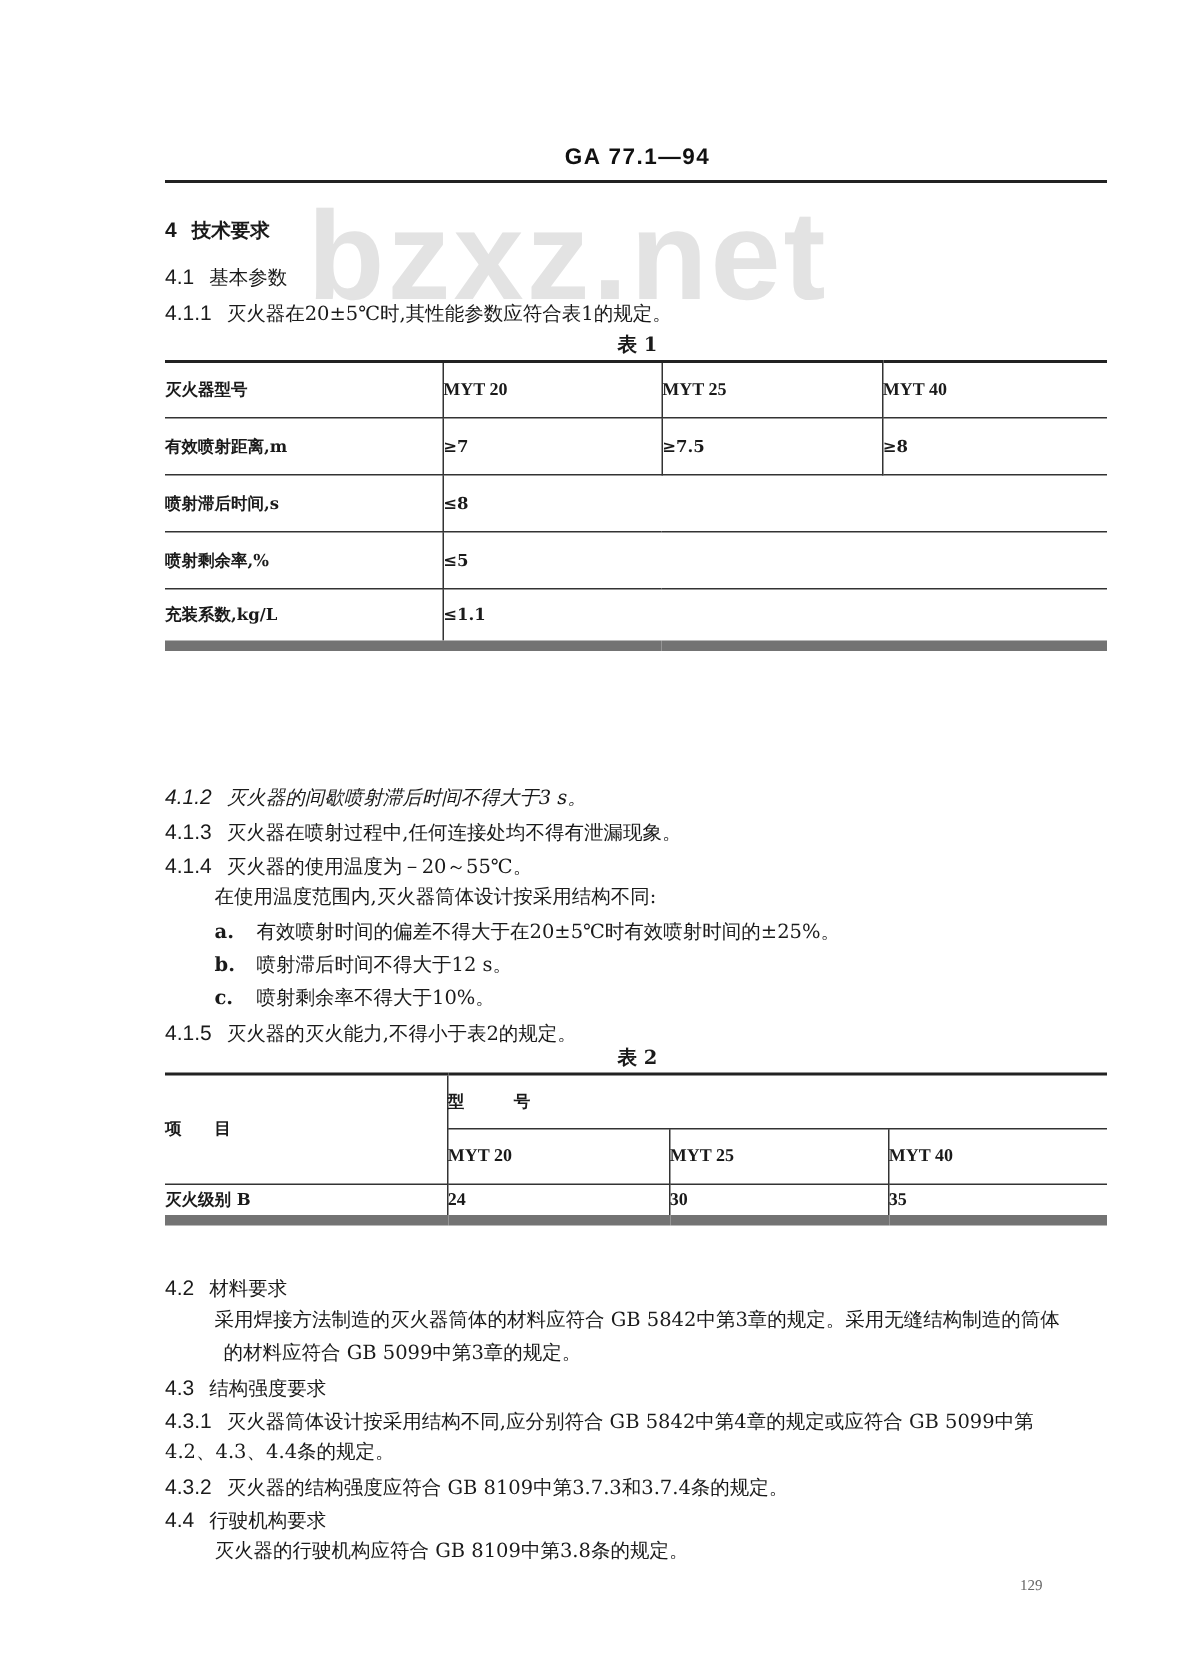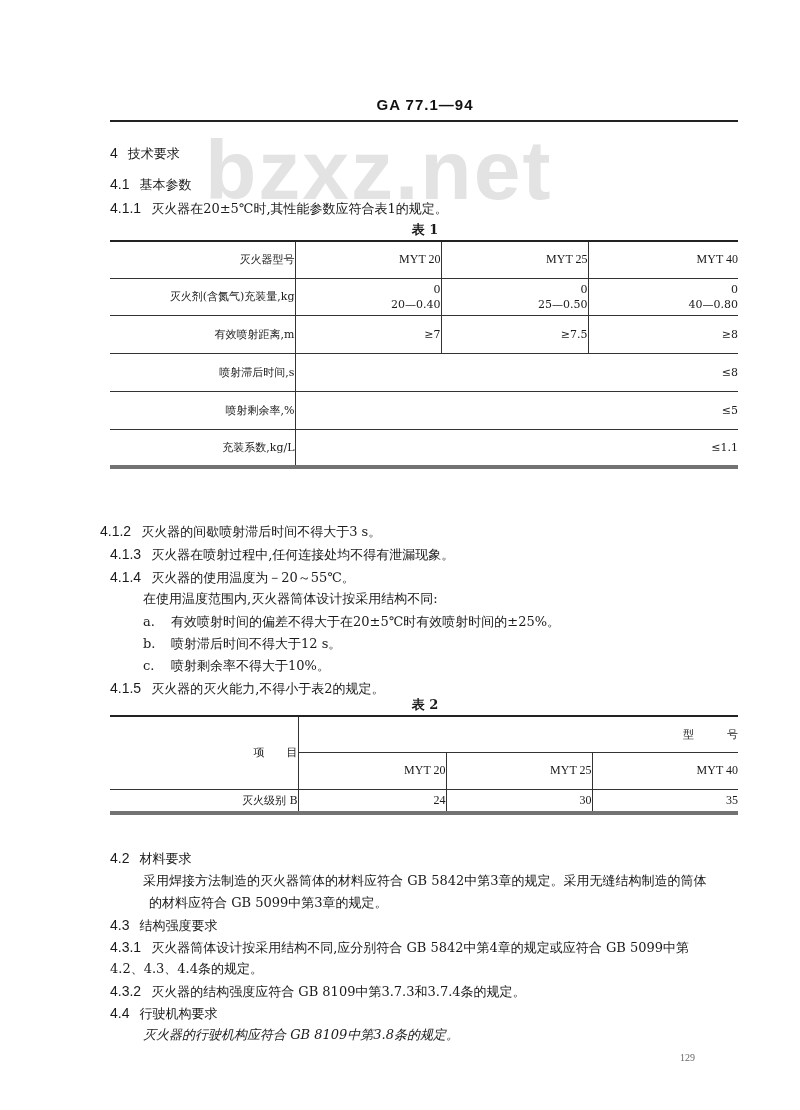--- a/index.html
+++ b/index.html
@@ -11,27 +11,27 @@
     .hdr-title {
       left: 0; width: 850px; top: 96px; text-align: center;
       font-family: "Liberation Sans", sans-serif; font-weight: bold; font-size: 15px; letter-spacing: 1px; color: #111;
     }
     .hdr-rule { left: 110px; width: 628px; top: 120px; height: 2px; background: #222; }
     .watermark {
       left: 205px; top: 128px; font-family: "Liberation Sans", sans-serif; font-weight: bold;
       font-size: 84px; color: #e3e3e3; letter-spacing: 2px; line-height: 1;
     }
     .line { font-size: 13px; line-height: 18px; white-space: nowrap; color: #1a1a1a; }
-    .bold { font-weight: normal; }
+    .bold { font-weight: bold; }
     .num { display: inline-block; font-family: "Liberation Sans", sans-serif; font-size: 14px; margin-right: 10px; }
     .caption { width: 850px; left: 0; text-align: center; font-size: 13px; font-weight: bold; }
     table.t { position: absolute; border-collapse: collapse; font-size: 11px; color: #1a1a1a; }
-    table.t td { border: 1px solid #333; text-align: right; vertical-align: middle; padding: 0; line-height: 15px; }
+    table.t td { border: 1px solid #333; text-align: left; vertical-align: middle; padding: 0; line-height: 15px; font-weight: bold; }
     table.t tr:first-child td { border-top: 2px solid #222; }
-    table.t tr:last-child td { border-bottom: 4px solid #737373; }
+    table.t tr:last-child td { border-bottom: 7px solid #737373; }
     table.t td:first-child { border-left: none; }
     table.t td:last-child { border-right: none; }
     .mc { font-family: "Liberation Serif", serif; font-size: 12px; }
     .pnum { left: 680px; top: 1052px; font-size: 10px; color: #666; font-family: "Liberation Serif", serif; }
   </style>
 </head>
 <body>
 
 <div class="abs hdr-title">GA 77.1—94</div>
 <div class="abs hdr-rule"></div>
@@ -55,35 +55,20 @@
       <col style="width:147px">
       <col style="width:150px">
     </colgroup>
   <tbody>
       <tr style="height:37px;">
     <td>灭火器型号</td>
     <td class="mc">MYT 20</td>
     <td class="mc">MYT 25</td>
     <td class="mc">MYT 40</td>
   </tr>
-  <tr style="height:37px;">
-    <td>灭火剂(含氮气)充装量,kg</td>
-    <td>
-          <div>0</div>
-          <div>20—0.40</div>
-        </td>
-    <td>
-          <div>0</div>
-          <div>25—0.50</div>
-        </td>
-    <td>
-          <div>0</div>
-          <div>40—0.80</div>
-        </td>
-  </tr>
   <tr style="height:38px;">
     <td>有效喷射距离,m</td>
     <td>≥7</td>
     <td>≥7.5</td>
     <td>≥8</td>
   </tr>
   <tr style="height:38px;">
     <td>喷射滞后时间,s</td>
     <td colspan="3">≤8</td>
   </tr>
@@ -91,21 +76,21 @@
     <td>喷射剩余率,%</td>
     <td colspan="3">≤5</td>
   </tr>
   <tr style="height:38px;">
     <td>充装系数,kg/L</td>
     <td colspan="3">≤1.1</td>
   </tr>
 </tbody>
   </table>
 
-<div class="abs line" style="left:100px;top:522px;">
+<div class="abs line" style="left:110px;top:522px;font-style:italic;">
   <span class="num">4.1.2</span><span>灭火器的间歇喷射滞后时间不得大于3 s。</span>
 </div>
 <div class="abs line" style="left:110px;top:545px;">
   <span class="num">4.1.3</span><span>灭火器在喷射过程中,任何连接处均不得有泄漏现象。</span>
 </div>
 <div class="abs line" style="left:110px;top:568px;">
   <span class="num">4.1.4</span><span>灭火器的使用温度为－20～55℃。</span>
 </div>
 <div class="abs line" style="left:143px;top:590px;">在使用温度范围内,灭火器筒体设计按采用结构不同:</div>
 <div class="abs line" style="left:143px;top:613px;">
@@ -159,15 +144,15 @@
 <div class="abs line" style="left:110px;top:938px;">
   <span class="num">4.3.1</span><span>灭火器筒体设计按采用结构不同,应分别符合 GB 5842中第4章的规定或应符合 GB 5099中第</span>
 </div>
 <div class="abs line" style="left:110px;top:960px;">4.2、4.3、4.4条的规定。</div>
 <div class="abs line" style="left:110px;top:982px;">
   <span class="num">4.3.2</span><span>灭火器的结构强度应符合 GB 8109中第3.7.3和3.7.4条的规定。</span>
 </div>
 <div class="abs line" style="left:110px;top:1004px;">
   <span class="num">4.4</span><span>行驶机构要求</span>
 </div>
-<div class="abs line" style="left:143px;top:1026px;font-style:italic;">灭火器的行驶机构应符合 GB 8109中第3.8条的规定。</div>
+<div class="abs line" style="left:143px;top:1026px;">灭火器的行驶机构应符合 GB 8109中第3.8条的规定。</div>
 
 <div class="abs pnum">129</div>
 
 </body></html>

